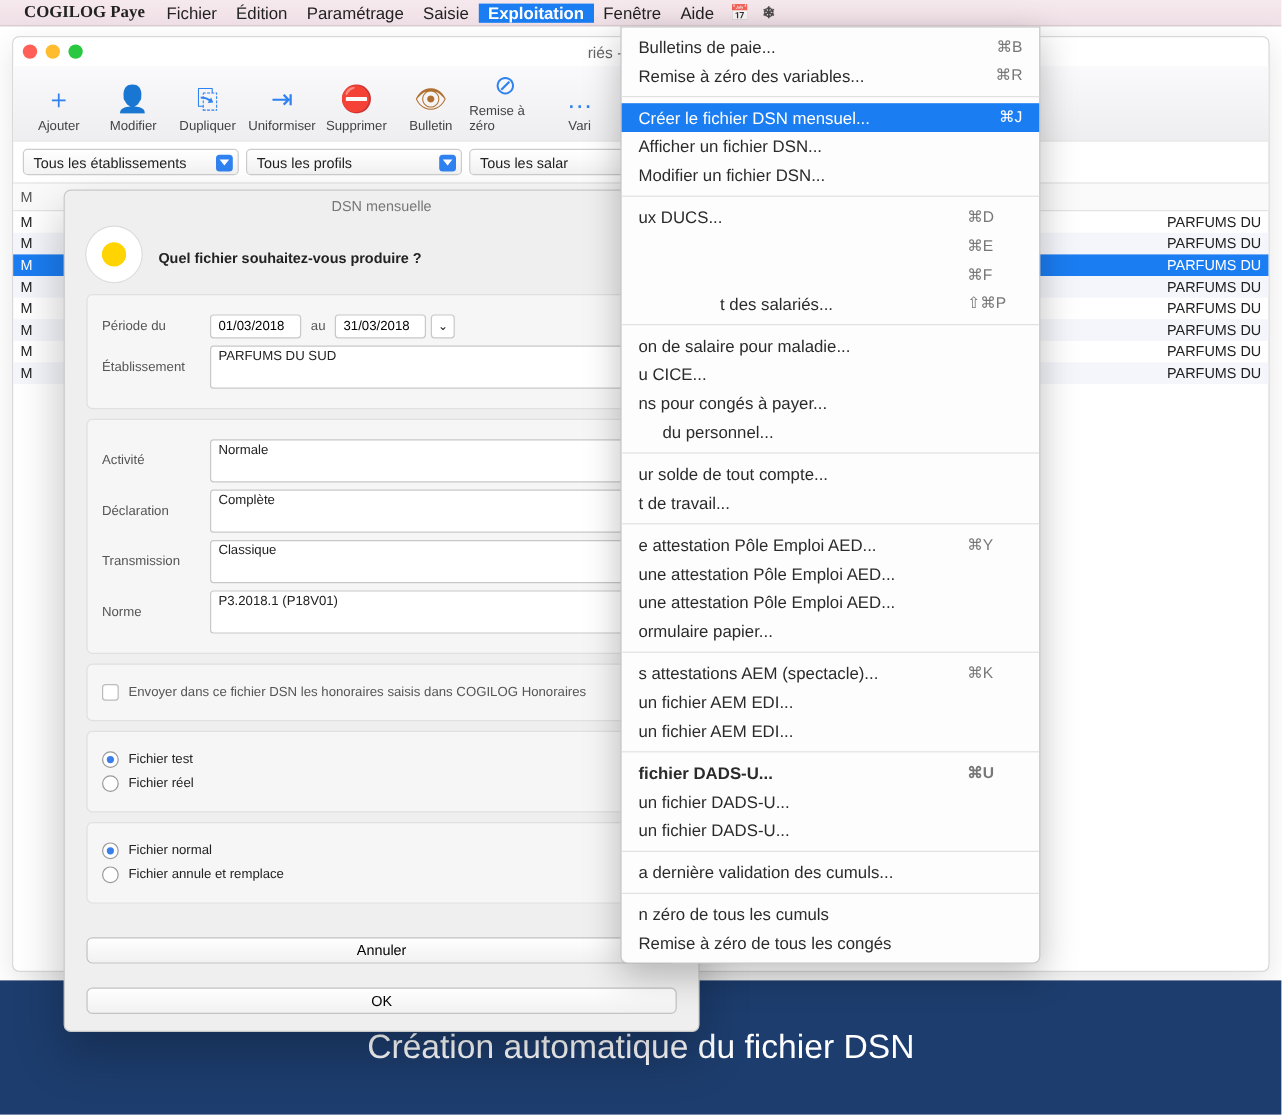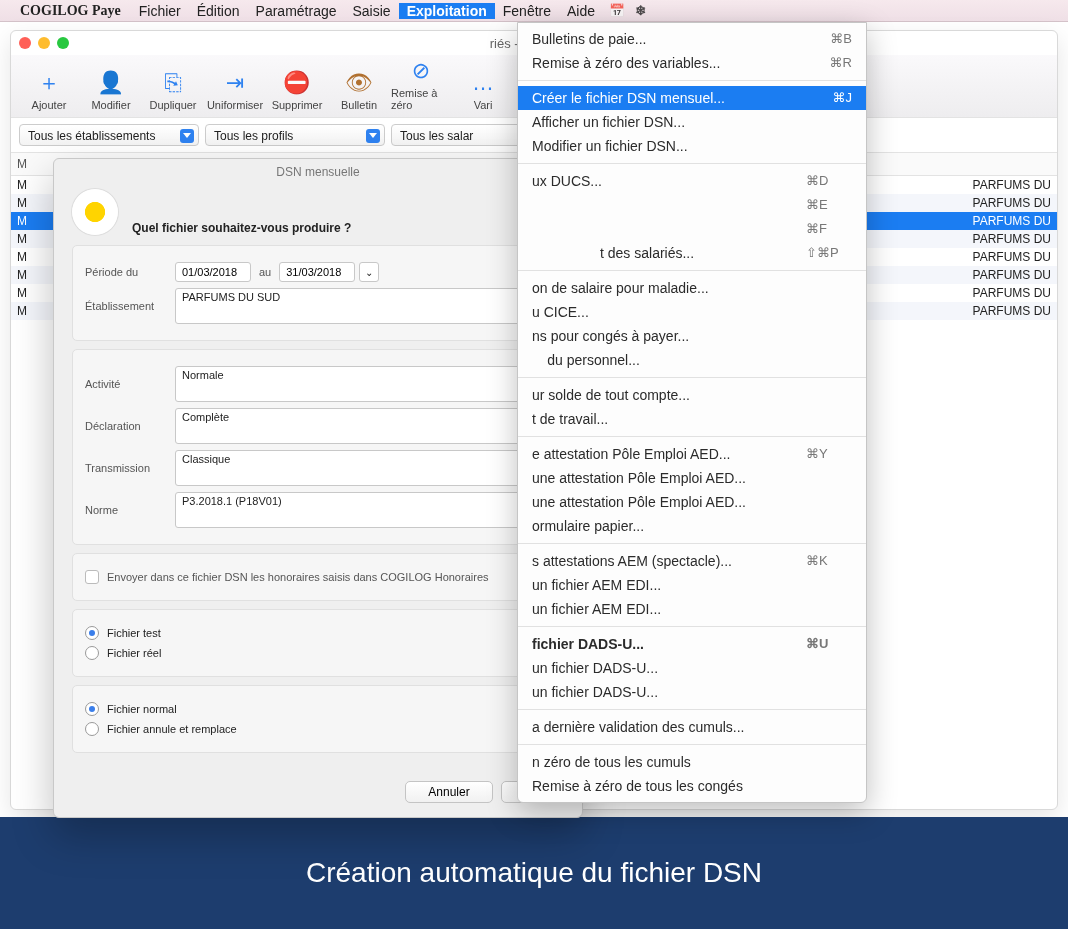--- a/index.html
+++ b/index.html
@@ -48,35 +48,35 @@
   .menu-dd .mi { display:flex; align-items:center; padding:2px 14px; font-size:14px; color:#2b2b2b; line-height:20px;}
   .menu-dd .mi .sc { margin-left:auto; color:#777; font-size:13px;}
   .menu-dd .mi.active { background:#1b7df2; color:#fff;}
   .menu-dd .mi.active .sc { color:#fff;}
   .menu-dd .sep { height:1px; background:#e1e1e1; margin:5px 0;}
 
   
   .modal { position:absolute; left:53px; top:158px; width:530px; background:#efefef; border:1px solid #c8c8c8; border-radius:6px; box-shadow:0 18px 40px rgba(0,0,0,.25); z-index:40;}
   .modal-title { text-align:center; font-size:12px; color:#777; padding:6px 0;}
   .modal-body { padding:4px 18px 16px; }
-  .modal-head { display:flex; align-items:flex-end; gap:14px; margin-bottom:10px;}
+  .modal-head { display:flex; align-items:center; gap:14px; margin-bottom:10px;}
   .flower { width:46px; height:46px; border-radius:50%; background:radial-gradient(circle at 50% 50%, #ffd400 0 30%, #fff 32% 70%, transparent 72%); box-shadow:0 0 0 1px #ddd;}
   .modal-q { font-size:12px; font-weight:700; margin-top:6px;}
   .section { background:#f6f6f6; border:1px solid #e0e0e0; border-radius:5px; padding:10px 12px; margin:8px 0;}
   .frow { display:flex; align-items:center; margin:6px 0; font-size:11px;}
   .flabel { width:90px; color:#555;}
   .tinput { background:#fff; border:1px solid #c8c8c8; border-radius:3px; padding:2px 6px; font-size:11px; height:20px;}
   .tsel { background:#fff; border:1px solid #c8c8c8; border-radius:3px; padding:2px 6px; font-size:11px; height:36px; position:relative; flex:1;}
   .tsel::after{ content:"⌄"; position:absolute; right:6px; top:1px; font-size:11px; color:#666;}
   .au { margin:0 8px; font-size:11px; color:#555;}
   .mini-btn{ width:20px; height:20px; border:1px solid #c8c8c8; border-radius:3px; background:#fff; font-size:10px; display:flex; align-items:center; justify-content:center; margin-left:4px;}
   .chk { width:14px; height:14px; border:1px solid #bbb; border-radius:3px; background:#fff; margin-right:8px; flex-shrink:0;}
   .radio { width:14px; height:14px; border:1px solid #999; border-radius:50%; background:#fff; margin-right:8px; position:relative; flex-shrink:0;}
   .radio.on::after{ content:""; position:absolute; left:3px; top:3px; width:6px; height:6px; background:#3a7eea; border-radius:50%;}
-  .btnrow{ display:flex; justify-content:flex-end; gap:8px; padding:4px 18px 14px;}
+  .btnrow{ display:flex; justify-content:flex-end; gap:20px; padding:4px 18px 14px;flex-direction:column;}
   .mac-btn{ background:linear-gradient(#fff,#f1f1f1); border:1px solid #c4c4c4; border-radius:5px; padding:3px 22px; font-size:12px;}
   
   
   .caption { position:absolute; left:0; bottom:0; width:1068px; height:112px; background:#1d3d6e; color:#fff; display:flex; align-items:center; justify-content:center; font-size:28px; font-weight:400; font-family:"Gill Sans","Helvetica Neue",Arial,sans-serif;}
 </style>
 </head>
 <body>
 
 <div class="menubar">
   <span class="apple"></span>
@@ -245,21 +245,21 @@
     <div class="sep"></div>
     <div class="mi" style="padding-left: 60px; text-indent: -46px; overflow: hidden;">
       <span style="padding-left: 0px;">on de salaire pour maladie...</span>
     </div>
     <div class="mi" style="padding-left: 60px; text-indent: -46px; overflow: hidden;">
       <span style="padding-left: 0px;">u CICE...</span>
     </div>
     <div class="mi" style="padding-left: 60px; text-indent: -46px; overflow: hidden;">
       <span style="padding-left: 0px;">ns pour congés à payer...</span>
     </div>
-    <div class="mi" style="padding-left: 62px; text-indent: -46px; overflow: hidden; text-align: center;">
+    <div class="mi" style="padding-left: 80px; text-indent: -46px; overflow: hidden;">
       <span style="padding-left: 0px;">du personnel...</span>
     </div>
     <div class="sep"></div>
     <div class="mi" style="padding-left: 60px; text-indent: -46px; overflow: hidden;">
       <span style="padding-left: 0px;">ur solde de tout compte...</span>
     </div>
     <div class="mi" style="padding-left: 60px; text-indent: -46px; overflow: hidden;">
       <span style="padding-left: 0px;">t de travail...</span>
     </div>
     <div class="sep"></div>

